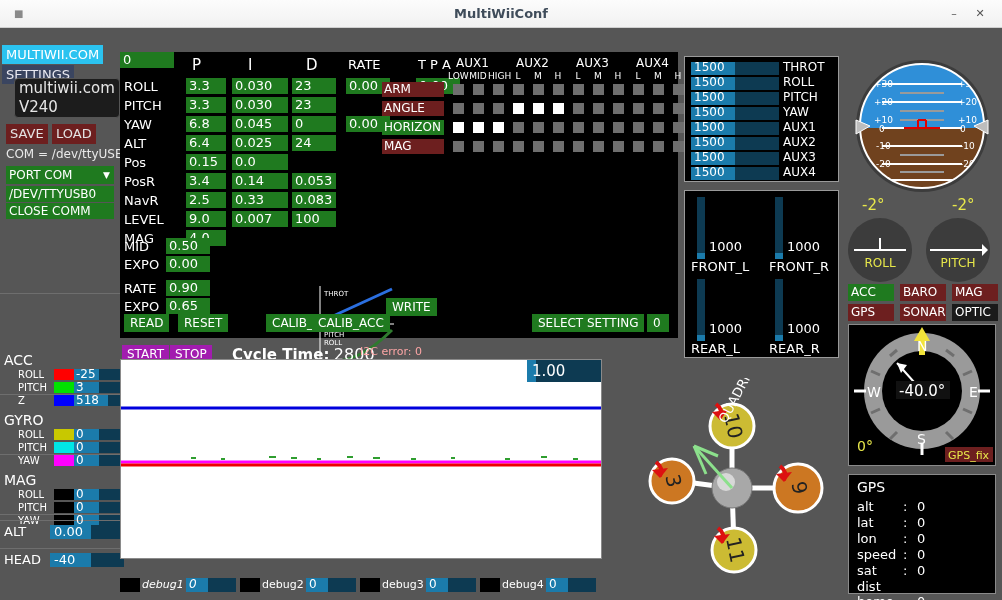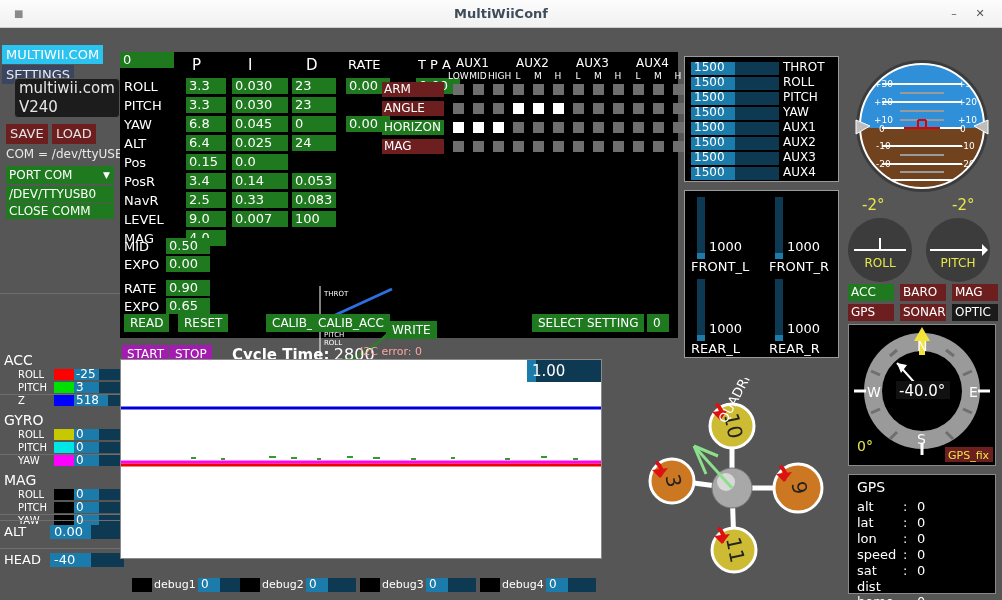--- a/index.html
+++ b/index.html
@@ -476,21 +476,21 @@
       <div class="cb" style="left: 513px; top: 89px;"></div>
       <div class="cb" style="left: 533px; top: 89px;"></div>
       <div class="cb" style="left: 553px; top: 89px;"></div>
     </div>
 
   <div id="pidbuttons">
       <div class="gbtn" style="left: 4px; top: 262px;">READ</div>
       <div class="gbtn" style="left: 58px; top: 262px;">RESET</div>
       <div class="gbtn" style="left: 118px; top: 262px; margin-left: 28px;">CALIB_MAG</div>
       <div class="gbtn" style="left: 192px; top: 262px;">CALIB_ACC</div>
-      <div class="gbtn" style="left: 266px; top: 269px;">WRITE</div>
+      <div class="gbtn" style="left: 266px; top: 246px;">WRITE</div>
     </div>
   <div class="gbtn" style="left:412px; top:262px;">SELECT SETTING</div>
   <div class="gbtn" style="left:527px; top:262px; width:22px;">0</div>
 </div>
 
 <div id="statusrow">
   <div class="sbtn" style="left:2px;">START</div>
   <div class="sbtn" style="left:50px;">STOP</div>
   <div id="cyclet">
     <span style="font-size:15px;font-weight:bold;">Cycle Time:</span>
@@ -523,21 +523,21 @@
           <rect x="452" y="98" width="5" height="2"></rect>
       </g>
     </svg>
     <div id="scalebox">
       <div class="f"></div>
       <div class="t">1.00</div>
     </div>
   </div>
 </div>
 <div id="debugrow">
-    <div class="dbg" style="left: 12px; width: 124px;">
+    <div class="dbg" style="left: 0px; width: 124px; font-style: italic;">
       <span class="sw"></span>
       <span class="nm">debug1</span>
       <span class="bar" style="left:66px">
         <span class="fill"></span>
         <span class="tx">0</span>
       </span>
     </div>
     <div class="dbg" style="left: 120px; width: 116px;">
       <span class="sw"></span>
       <span class="nm">debug2</span>

